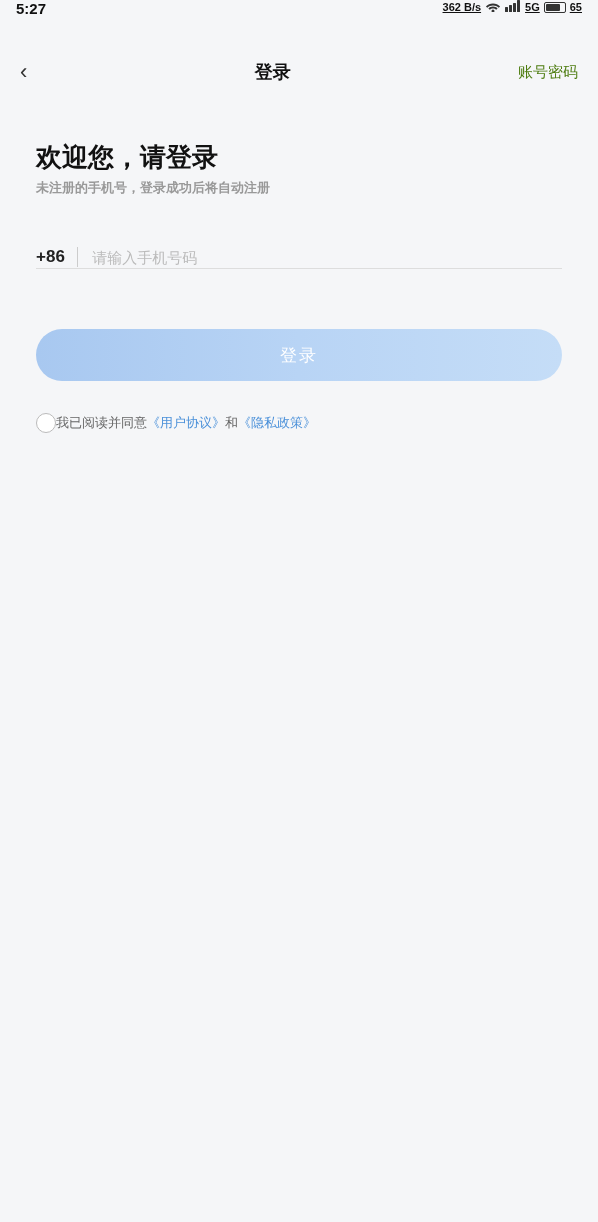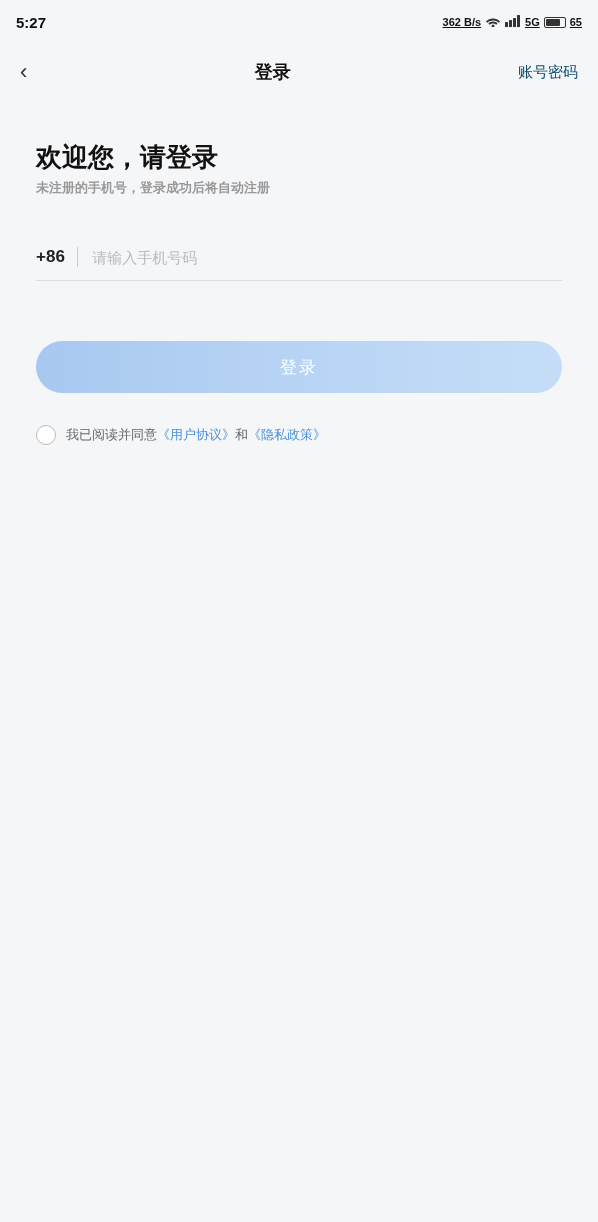--- a/index.html
+++ b/index.html
@@ -13,21 +13,21 @@
       display: flex;
       flex-direction: column;
     }
 
     
     .status-bar {
       width: 100%;
       height: 44px;
       background: #f5f6f8;
       display: flex;
-      align-items: center;
+      align-items: flex-start;
       justify-content: space-between;
       padding: 0 16px;
       font-size: 14px;
       font-weight: 600;
     }
     .status-bar-left {
       font-size: 15px;
       font-weight: 700;
       color: #111;
     }
@@ -72,21 +72,21 @@
       cursor: pointer;
       line-height: 1;
     }
     .nav-title {
       font-size: 18px;
       font-weight: 600;
       color: #111;
     }
     .nav-action {
       font-size: 15px;
-      color: #0c4a6e;
+      color: #4d7c0f;
       cursor: pointer;
     }
 
     
     .main-content {
       flex: 1;
       padding: 40px 36px 36px 36px;
       background: #f5f6f8;
     }
 
@@ -101,21 +101,20 @@
       color: #999;
       margin-bottom: 48px;
       font-weight: bold;
     }
 
     
     .phone-input-row {
       display: flex;
       align-items: center;
       border-bottom: 1.5px solid #ddd;
-      padding-bottom: 12px;
       margin-bottom: 60px;
     }
     .phone-prefix {
       font-size: 17px;
       font-weight: 600;
       color: #222;
       margin-right: 12px;
       white-space: nowrap;
     }
     .phone-divider {
@@ -148,21 +147,20 @@
       color: #fff;
       cursor: pointer;
       margin-bottom: 32px;
       letter-spacing: 2px;
     }
 
     
     .agreement-row {
       display: flex;
       align-items: center;
-      gap: 10px;
     }
     .radio-circle {
       width: 20px;
       height: 20px;
       border-radius: 50%;
       border: 1.5px solid #bbb;
       background: #fff;
       flex-shrink: 0;
       cursor: pointer;
     }

